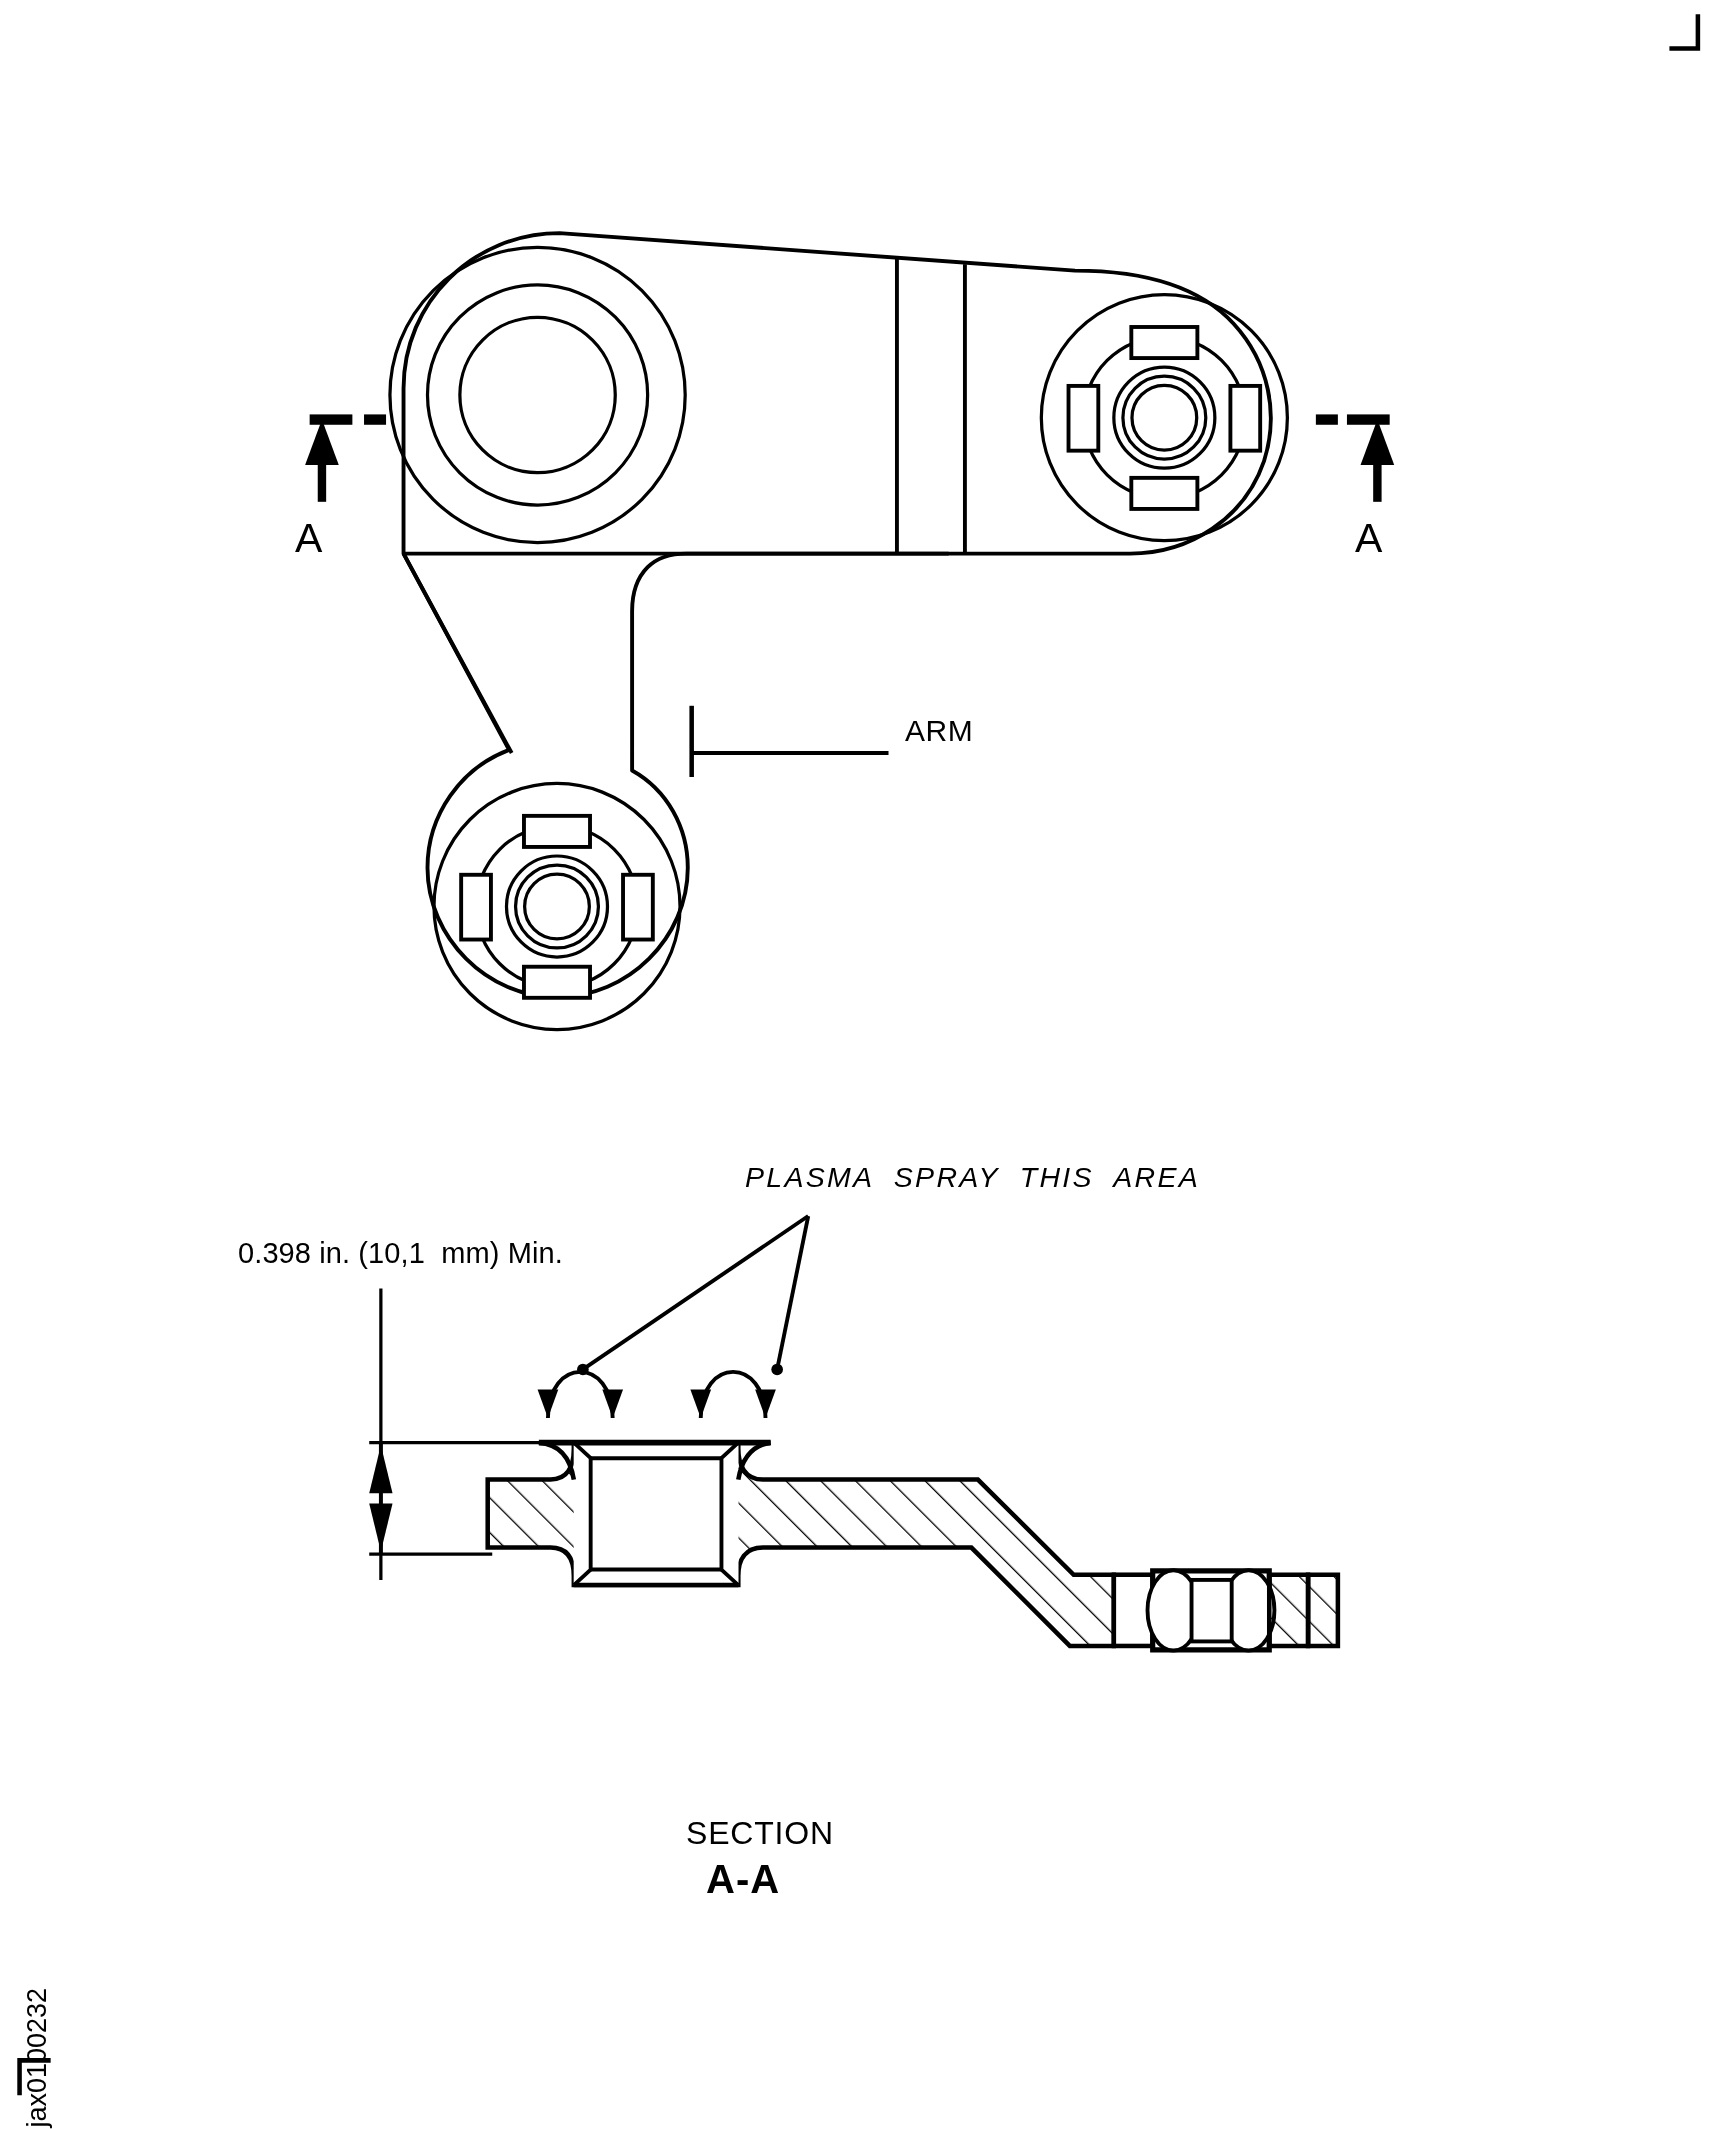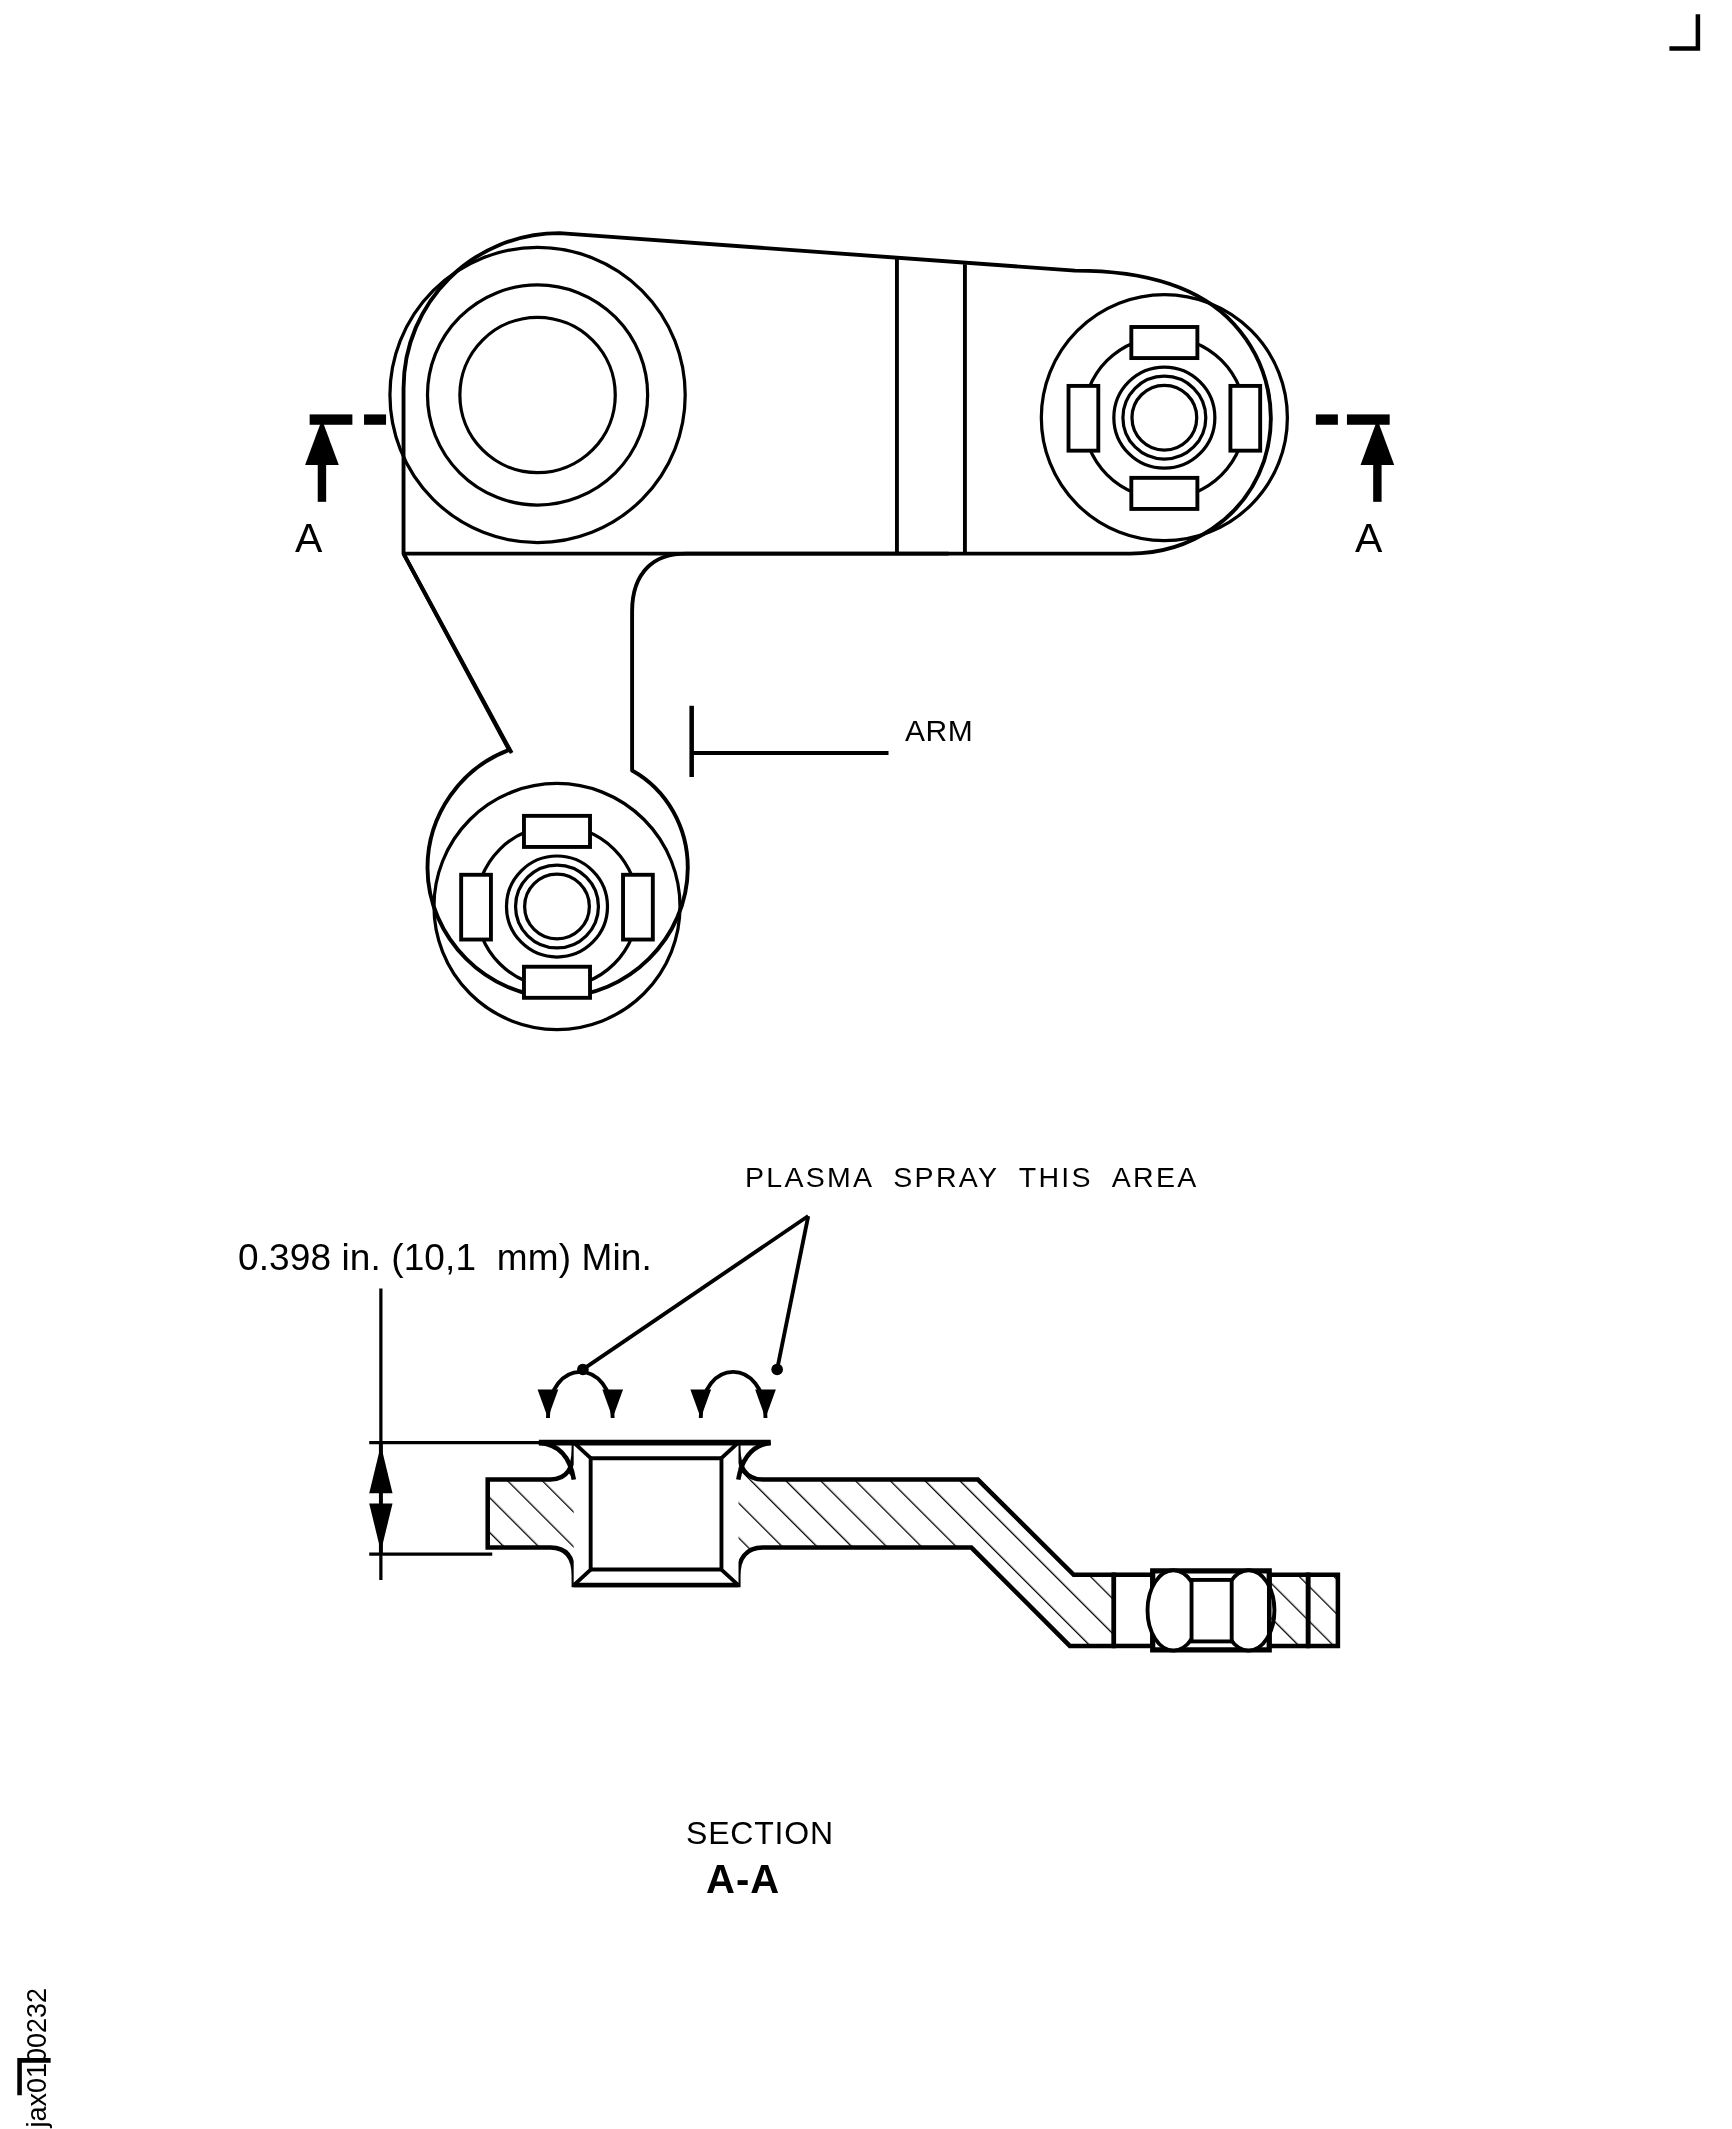--- a/index.html
+++ b/index.html
@@ -26,22 +26,22 @@
     width: 1733px;
     height: 2129px;
   }
   .txt {
     position: absolute;
     white-space: pre;
     color: #000;
     line-height: 1;
   }
   .t-arm        { left: 905px; top: 716px;  font-size: 30px; letter-spacing: 0.6px; }
-  .t-plasma     { left: 745px; top: 1163px;  font-size: 28.5px; letter-spacing: 2.3px; }
-  .t-dim        { left: 238px;  top: 1239px;  font-size: 37px; letter-spacing: 0.1px; }
+  .t-plasma     { left: 745px; top: 1163px;  font-size: 28.5px; letter-spacing: 2.3px; font-style: italic; }
+  .t-dim        { left: 238px;  top: 1239px;  font-size: 29px; letter-spacing: 0.1px; }
   .t-secA-left  { left: 295px;  top: 518px;   font-size: 41px; }
   .t-secA-right { left: 1355px; top: 518px;   font-size: 41px; }
   .t-section    { left: 686px; top: 1817px;  font-size: 32px; letter-spacing: 0.8px; }
   .t-aa         { left: 706px; top: 1859px;  font-size: 40px; letter-spacing: 1px; font-weight: bold; }
   .t-code {
     position: absolute;
     left: -71px;
     top: 2007px;
     width: 214px;
     font-size: 27px;

